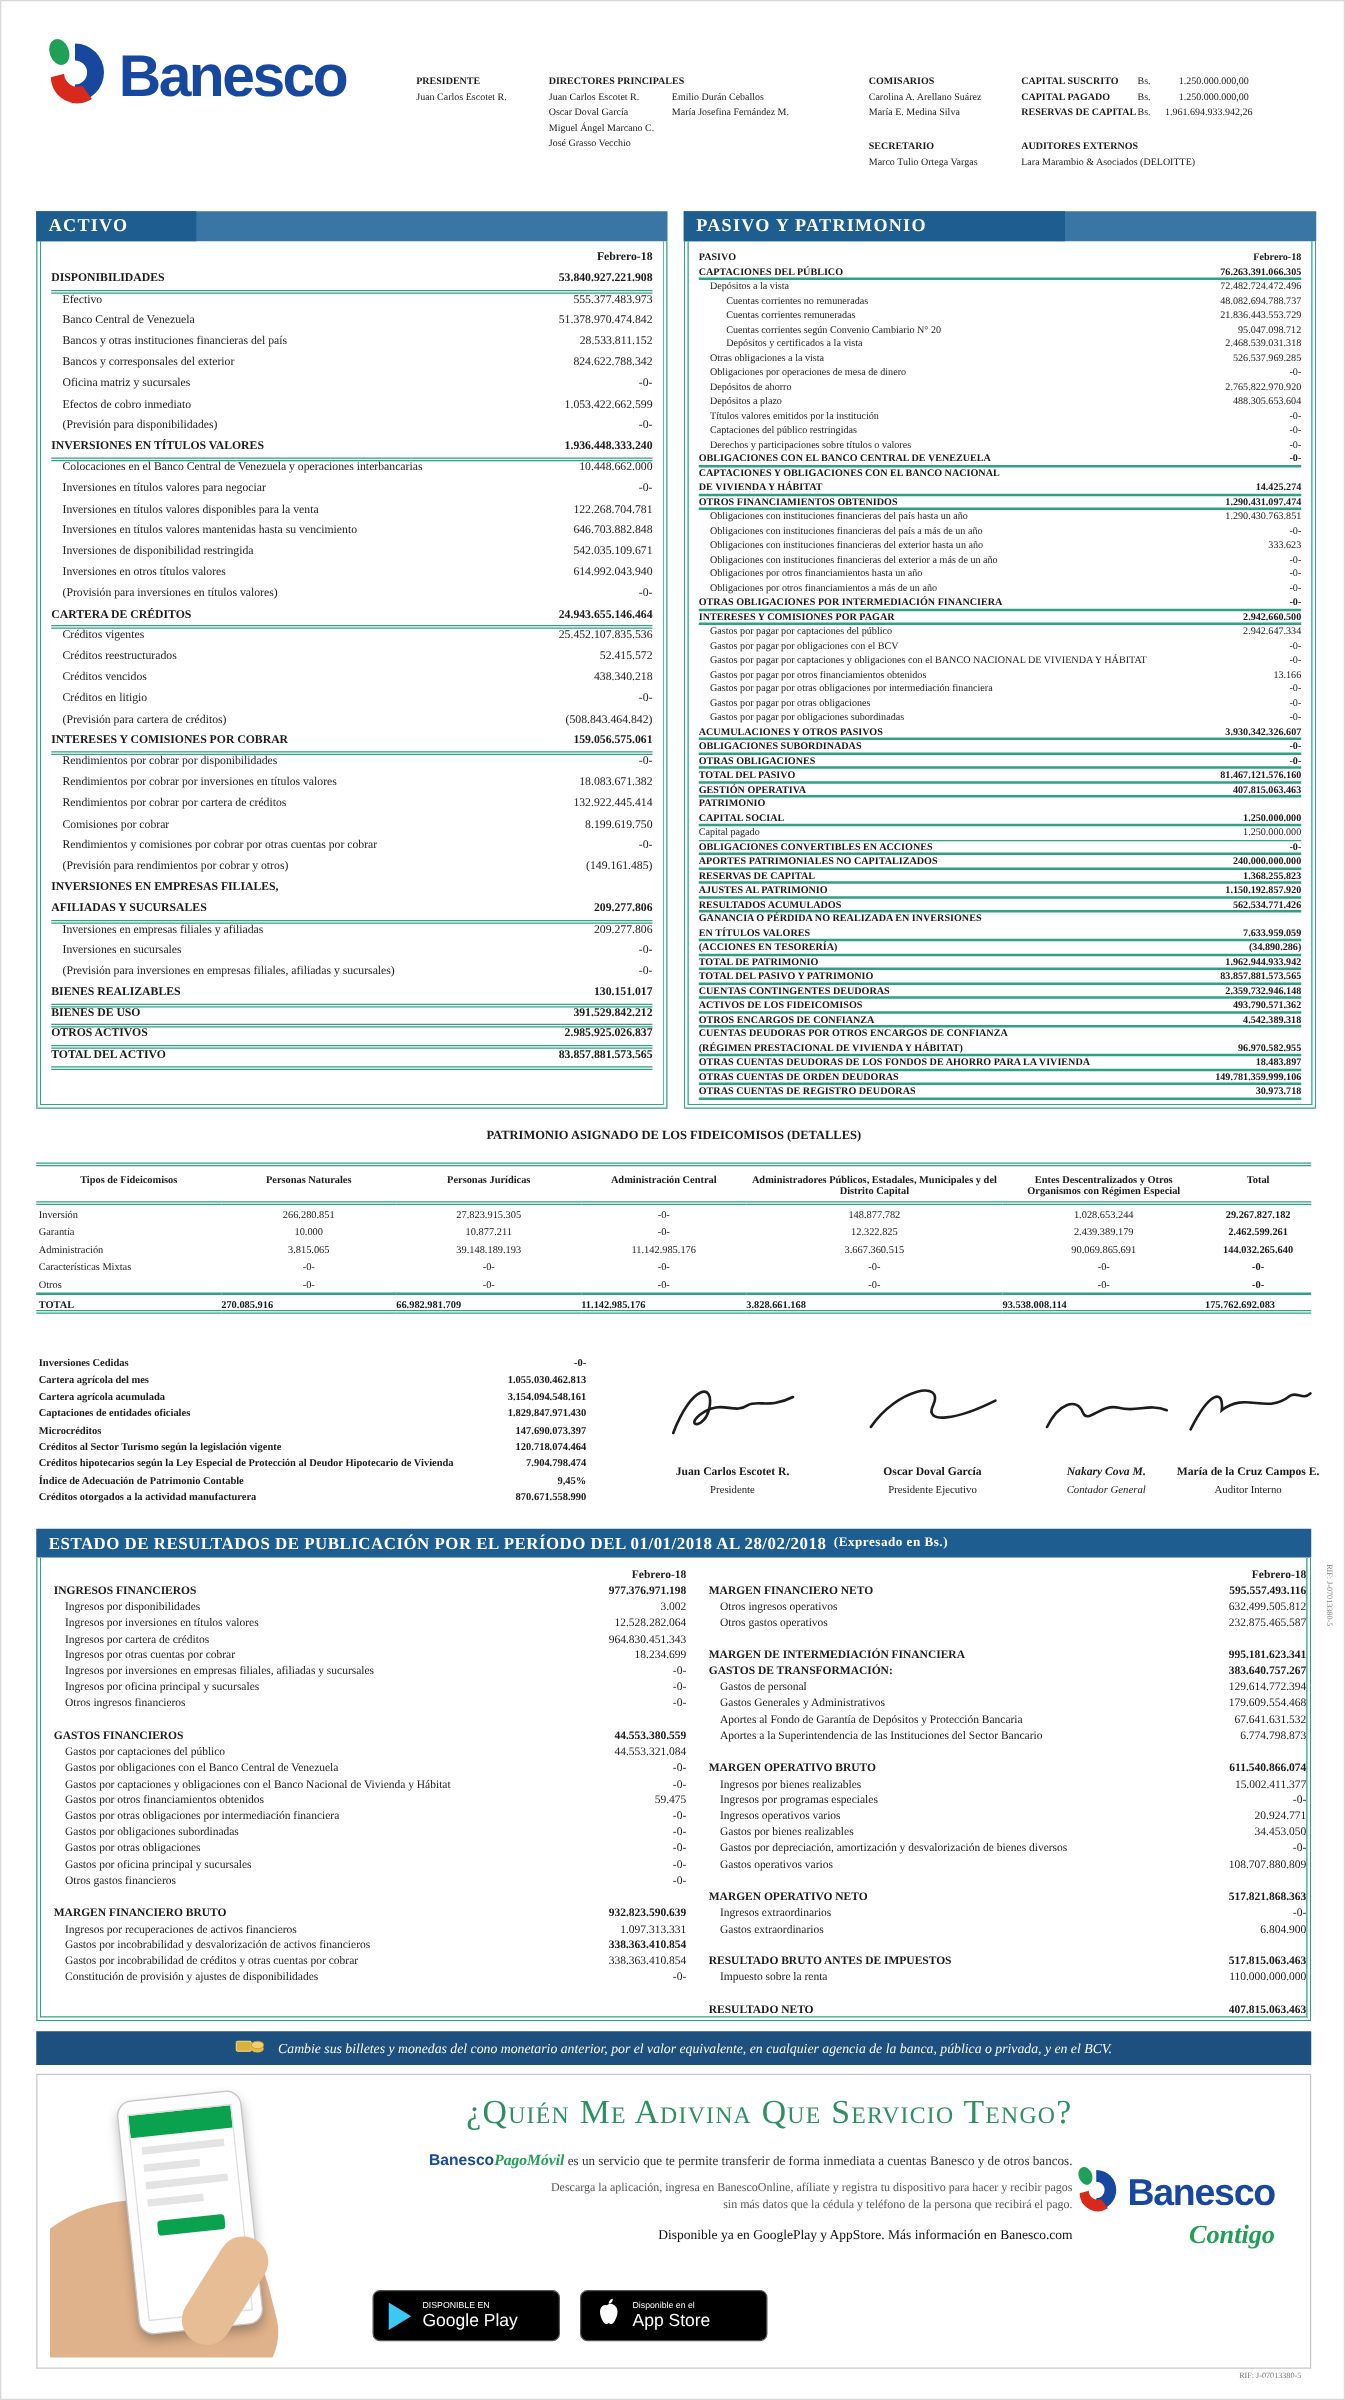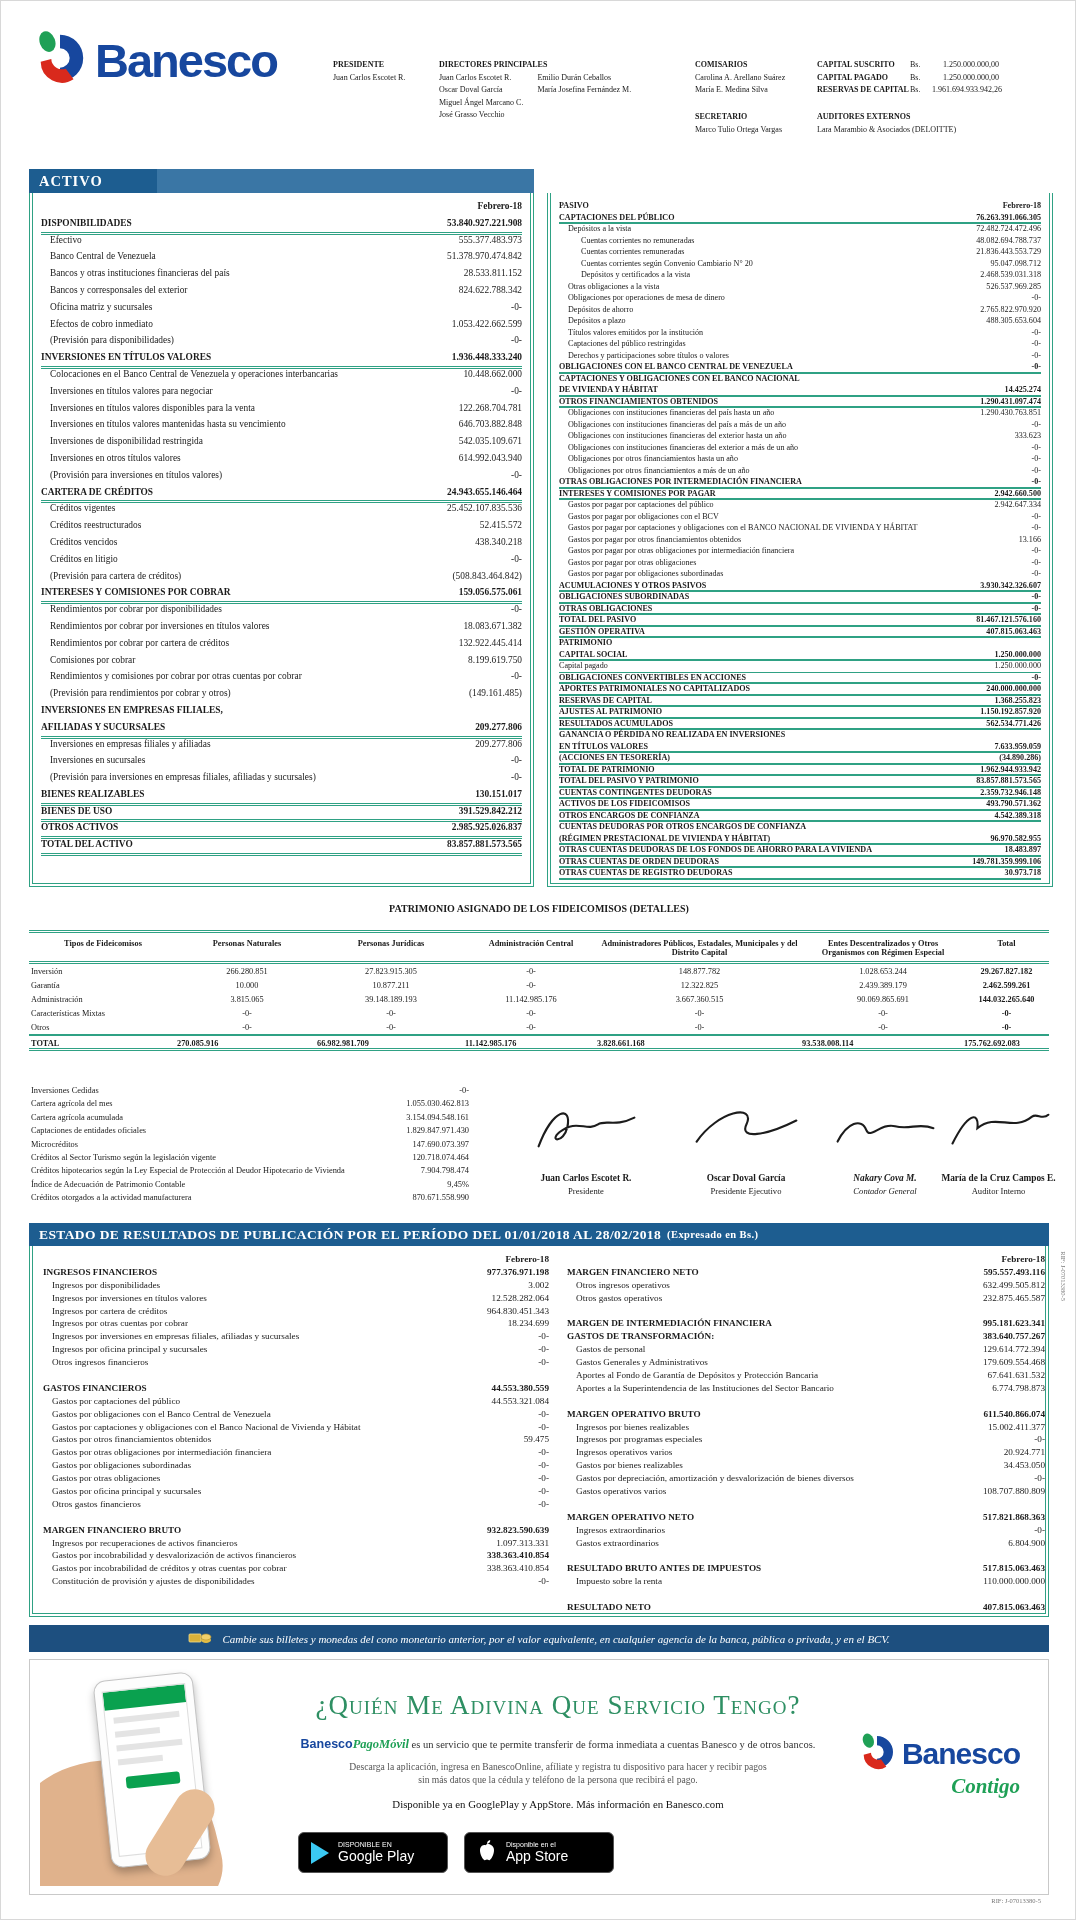--- a/index.html
+++ b/index.html
@@ -62,21 +62,21 @@
   .fh{font-weight:bold;text-align:center;padding:6px 4px 4px;border-bottom:3px double var(--teal);
       display:flex;align-items:flex-start;justify-content:center}
   .fc{height:14px;text-align:center;padding-top:3px}
   .fc.l{text-align:left;padding-left:2px}
   .fc.tot{font-weight:bold}
   .ft{font-weight:bold;border-top:2px solid var(--teal);border-bottom:3px double var(--teal);
       height:17px;text-align:left;padding-top:3px}
   .ft.l{text-align:left;padding-left:2px}
 
   
-  #memo{position:absolute;left:30px;top:1085px;width:438px;font-size:8.4px;font-weight:400}
+  #memo{position:absolute;left:30px;top:1085px;width:438px;font-size:8.4px;font-weight:700}
   .memo-row{display:flex;justify-content:space-between;height:13.4px}
   .memo-row .mval{text-align:right;white-space:nowrap}
   .sig{position:absolute;top:1092px;text-align:center}
   .sig svg{display:block;margin:0 auto}
   .sig .sname{font-weight:bold;font-size:9.3px;border-top:0;margin-top:2px;white-space:nowrap}
   .sig .srole{font-size:8.6px;margin-top:3px}
 
   
   #estado{position:absolute;left:28px;top:1222px;width:1020px;height:394px}
   #estado .bar2{height:23px;background:var(--blue);color:#fff;display:flex;align-items:center;
@@ -105,21 +105,21 @@
   .ph-thumb{position:absolute;left:120px;bottom:6px;width:40px;height:95px;background:#e7bd96;
             border-radius:20px;transform:rotate(32deg)}
   .ph-phone{position:absolute;left:62px;top:8px;width:100px;height:188px;background:#fdfdfd;
             border:1px solid #c4c4c4;border-radius:12px;transform:rotate(-6deg);
             box-shadow:0 5px 9px rgba(0,0,0,.28);padding:10px 7px}
   .ph-screen{width:100%;height:100%;background:#fff;border:1px solid #ddd;overflow:hidden}
   .ph-top{height:18px;background:#0aa14f}
   .ph-line{height:6px;background:#e4e4e4;margin:8px 8px 0}
   .ph-line.short{width:55%}
   .ph-btn{height:12px;background:#0aa14f;margin:12px 14px 0;border-radius:3px}
-  #ad-center{position:absolute;left:228px;top:30px;width:600px;text-align:center}
+  #ad-center{position:absolute;left:228px;top:14px;width:600px;text-align:right}
   #ad-headline{color:var(--green);font-size:27px;font-variant:small-caps;font-weight:500;
                letter-spacing:1px;white-space:nowrap}
   #ad-brandline{margin-top:16px;font-size:10.5px;color:#333}
   #ad-brandline .b1{font-family:"Liberation Sans",sans-serif;font-weight:bold;color:var(--logoblue);font-size:12.5px}
   #ad-brandline .b2{font-weight:bold;font-style:italic;color:var(--logogreen);font-size:12.5px}
   #ad-desc{margin-top:8px;font-size:9.6px;color:#555;line-height:13px}
   #ad-cta{margin-top:12px;font-size:10.8px;font-weight:normal;color:#111}
   #badges{position:absolute;left:268px;top:172px;display:flex;gap:16px}
   .badge{width:150px;height:41px;background:#000;color:#fff;border-radius:6px;
          display:flex;align-items:center;gap:9px;padding:0 12px;border:1px solid #555}
@@ -371,20 +371,23 @@
           </div>
           <div class="r sec">
             <span class="lbl">TOTAL DEL ACTIVO</span>
             <span class="val">83.857.881.573.565</span>
           </div>
         </div>
     </div>
   </div>
 
   <div class="box" id="box-pasivo">
+    <div class="bar">
+      <div class="seg" style="width:305px">PASIVO Y PATRIMONIO</div>
+    </div>
     <div class="boxbody">
       <div id="pasivo-rows">
           <div class="r hh">
             <span class="lbl">PASIVO</span>
             <span class="val">Febrero-18</span>
           </div>
           <div class="r sec">
             <span class="lbl">CAPTACIONES DEL PÚBLICO</span>
             <span class="val">76.263.391.066.305</span>
           </div>

